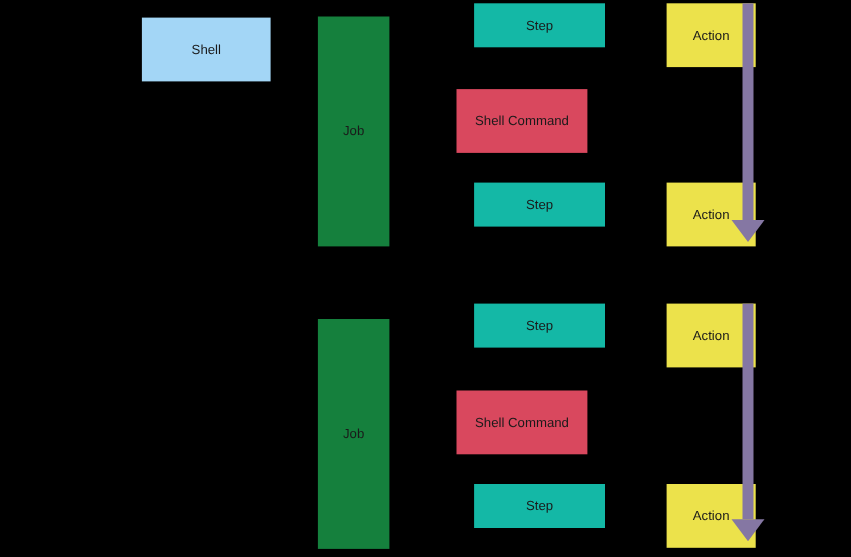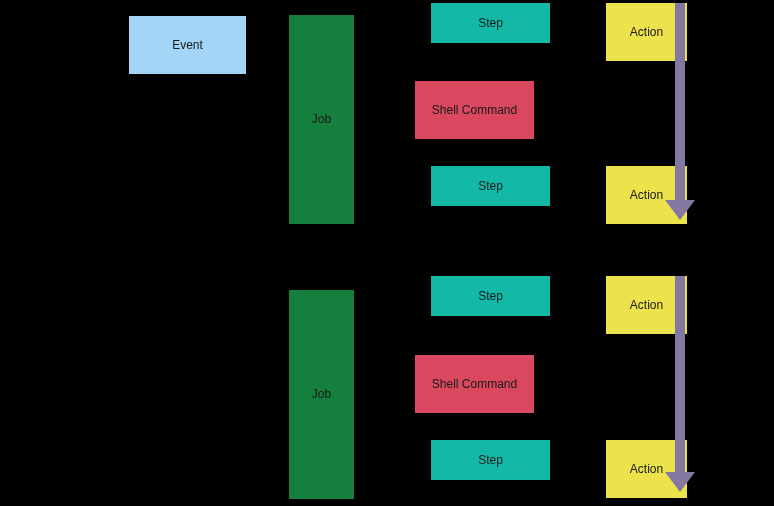--- a/index.html
+++ b/index.html
@@ -82,21 +82,21 @@
     border-top: 20px solid #8577a3;
   }
   .arrow-1 .arrow-head { top: 197px; }
   .arrow-2 .arrow-head { top: 196px; }
 </style>
 </head>
 <body>
 
 <div class="canvas">
 
-  <div class="node event">Event</div>
+  <div class="node event">Shell</div>
 
   <div class="node job job-1">Job</div>
   <div class="node job job-2">Job</div>
 
   <div class="node step step-1">Step</div>
   <div class="node shell shell-1">Shell Command</div>
   <div class="node step step-2">Step</div>
 
   <div class="node step step-3">Step</div>
   <div class="node shell shell-2">Shell Command</div>

